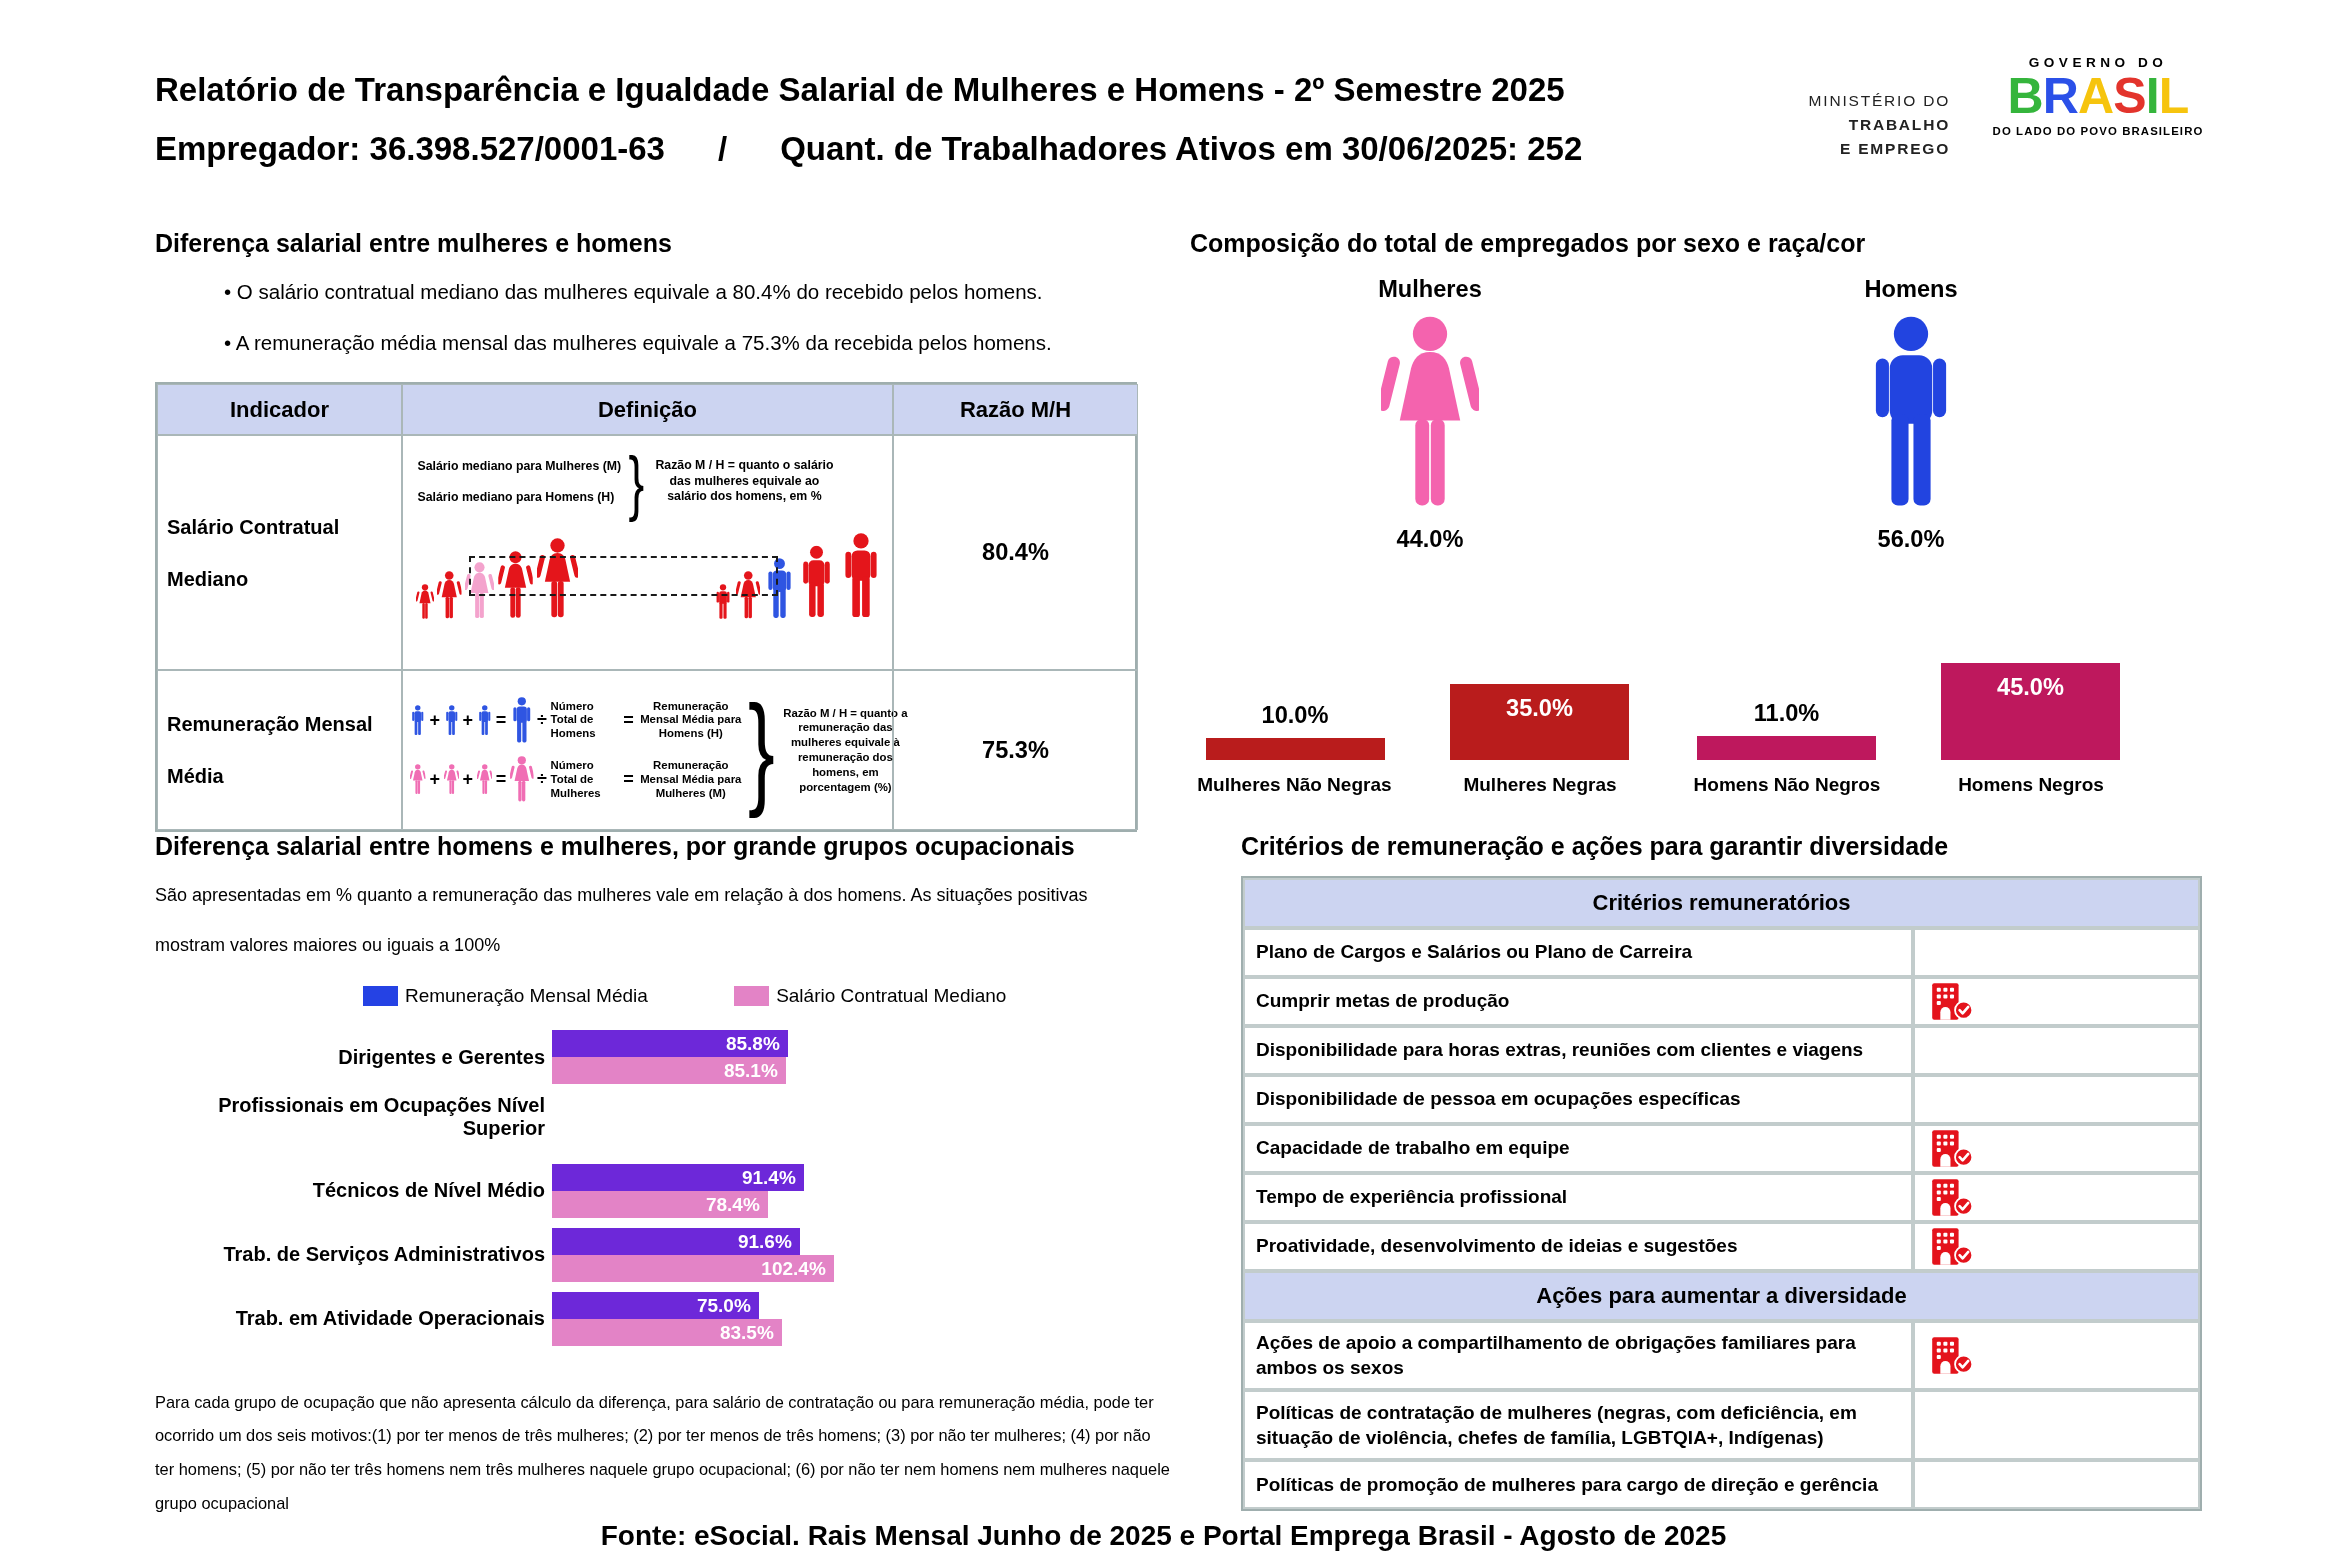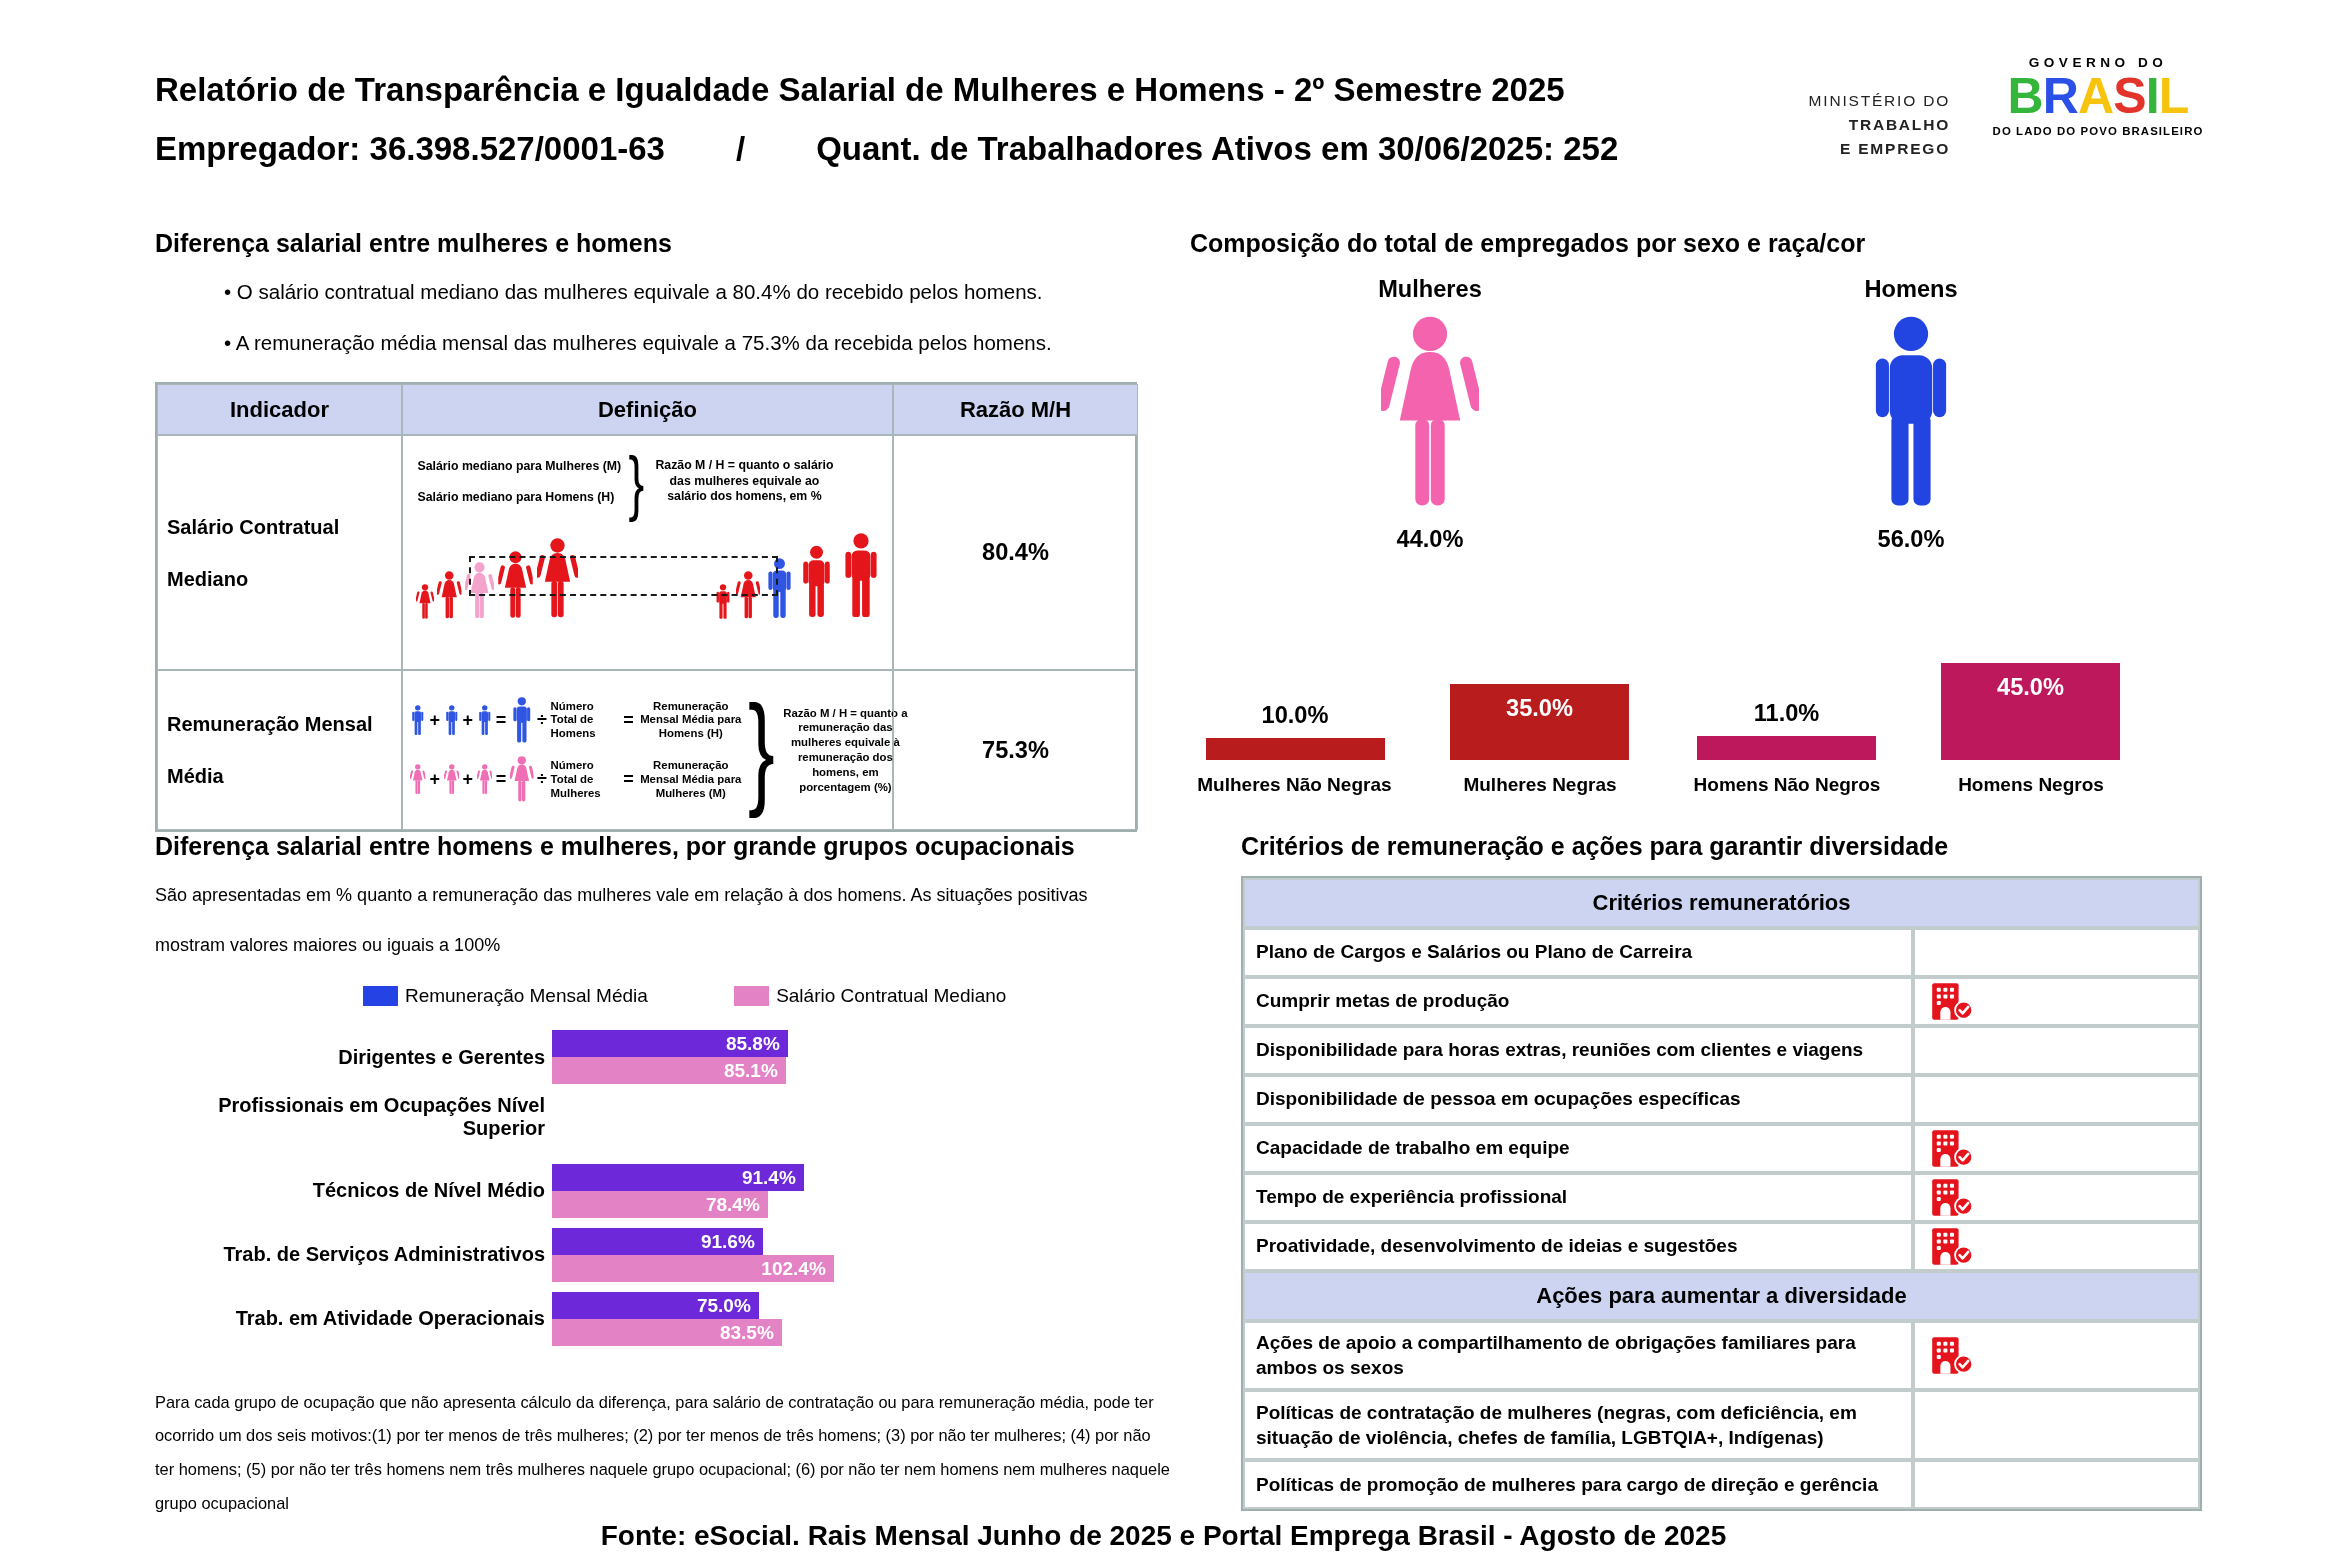--- a/index.html
+++ b/index.html
@@ -5,21 +5,21 @@
   * { margin:0; padding:0; box-sizing:border-box; }
   html,body { background:#fff; }
   body {
     width:2327px; height:1566px; position:relative; overflow:hidden;
     font-family:"Liberation Sans","DejaVu Sans",sans-serif; color:#000;
   }
   .abs { position:absolute; }
 
   
   #title-line1 { left:155px; top:71px; font-size:33px; font-weight:bold; }
-  #title-line2 { left:155px; top:130px; font-size:33px; font-weight:bold; display:flex; gap:71px; }
+  #title-line2 { left:155px; top:130px; font-size:33px; font-weight:bold; display:flex; gap:53px; }
   #ministry { left:1732px; top:89px; width:218px; text-align:right; font-size:15.5px; line-height:1.55; letter-spacing:1.8px; color:#222; }
   #ministry .b { font-weight:bold; }
   #gov-logo { left:1989px; top:55px; width:218px; text-align:center; }
   #gov-logo .gov-top { font-size:13.6px; font-weight:bold; letter-spacing:4.5px; }
   #gov-logo .gov-brand { font-size:50px; font-weight:bold; line-height:1.05; letter-spacing:-0.9px; }
   #gov-logo .gov-tag { font-size:11.4px; font-weight:bold; letter-spacing:1.1px; margin-top:2.7px; }
   .L1{color:#35b53c}.L2{color:#2b50e8}.L3{color:#f6c40e}.L4{color:#e3342c}.L5{color:#35b53c}.L6{color:#f6c40e}
 
   .sec-title { font-size:25px; font-weight:bold; }
 
@@ -345,21 +345,21 @@
     <div class="occ-group">
       <div class="occ-label">Técnicos de Nível Médio</div>
       <div class="occ-bars">
         <div class="hbar blue" style="width: 252px;">91.4%</div>
         <div class="hbar pink" style="width: 216px;">78.4%</div>
       </div>
     </div>
     <div class="occ-group">
       <div class="occ-label">Trab. de Serviços Administrativos</div>
       <div class="occ-bars">
-        <div class="hbar blue" style="width: 211px;">91.6%</div>
+        <div class="hbar blue" style="width: 248px;">91.6%</div>
         <div class="hbar pink" style="width: 282px;">102.4%</div>
       </div>
     </div>
     <div class="occ-group">
       <div class="occ-label">Trab. em Atividade Operacionais</div>
       <div class="occ-bars">
         <div class="hbar blue" style="width: 207px;">75.0%</div>
         <div class="hbar pink" style="width: 230px;">83.5%</div>
       </div>
     </div>

